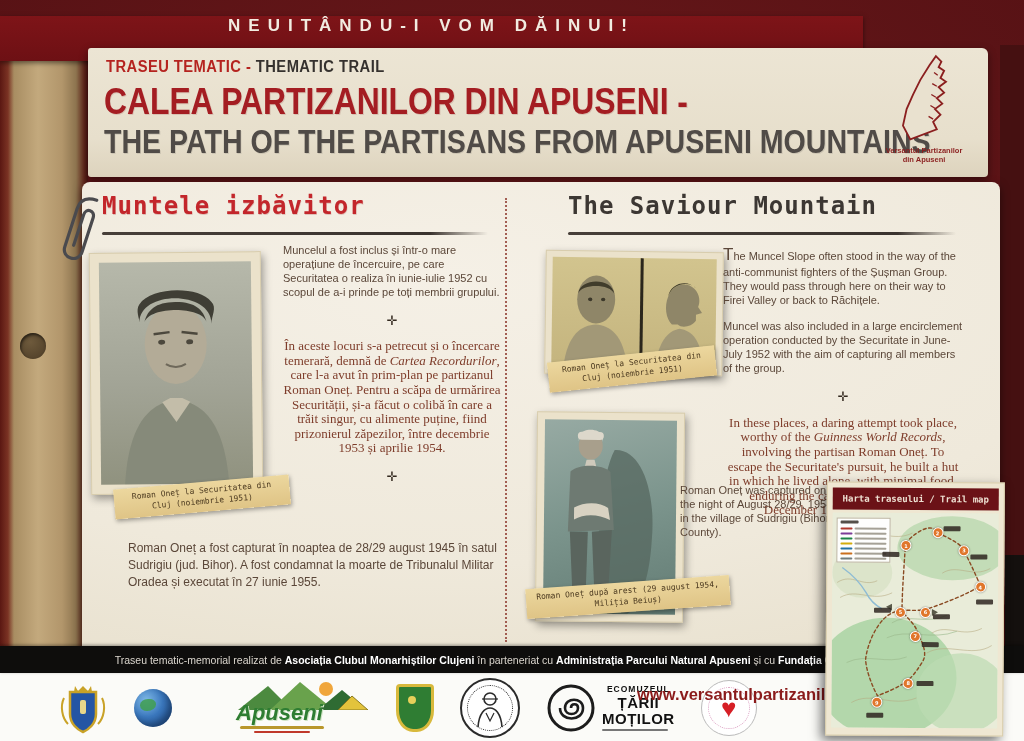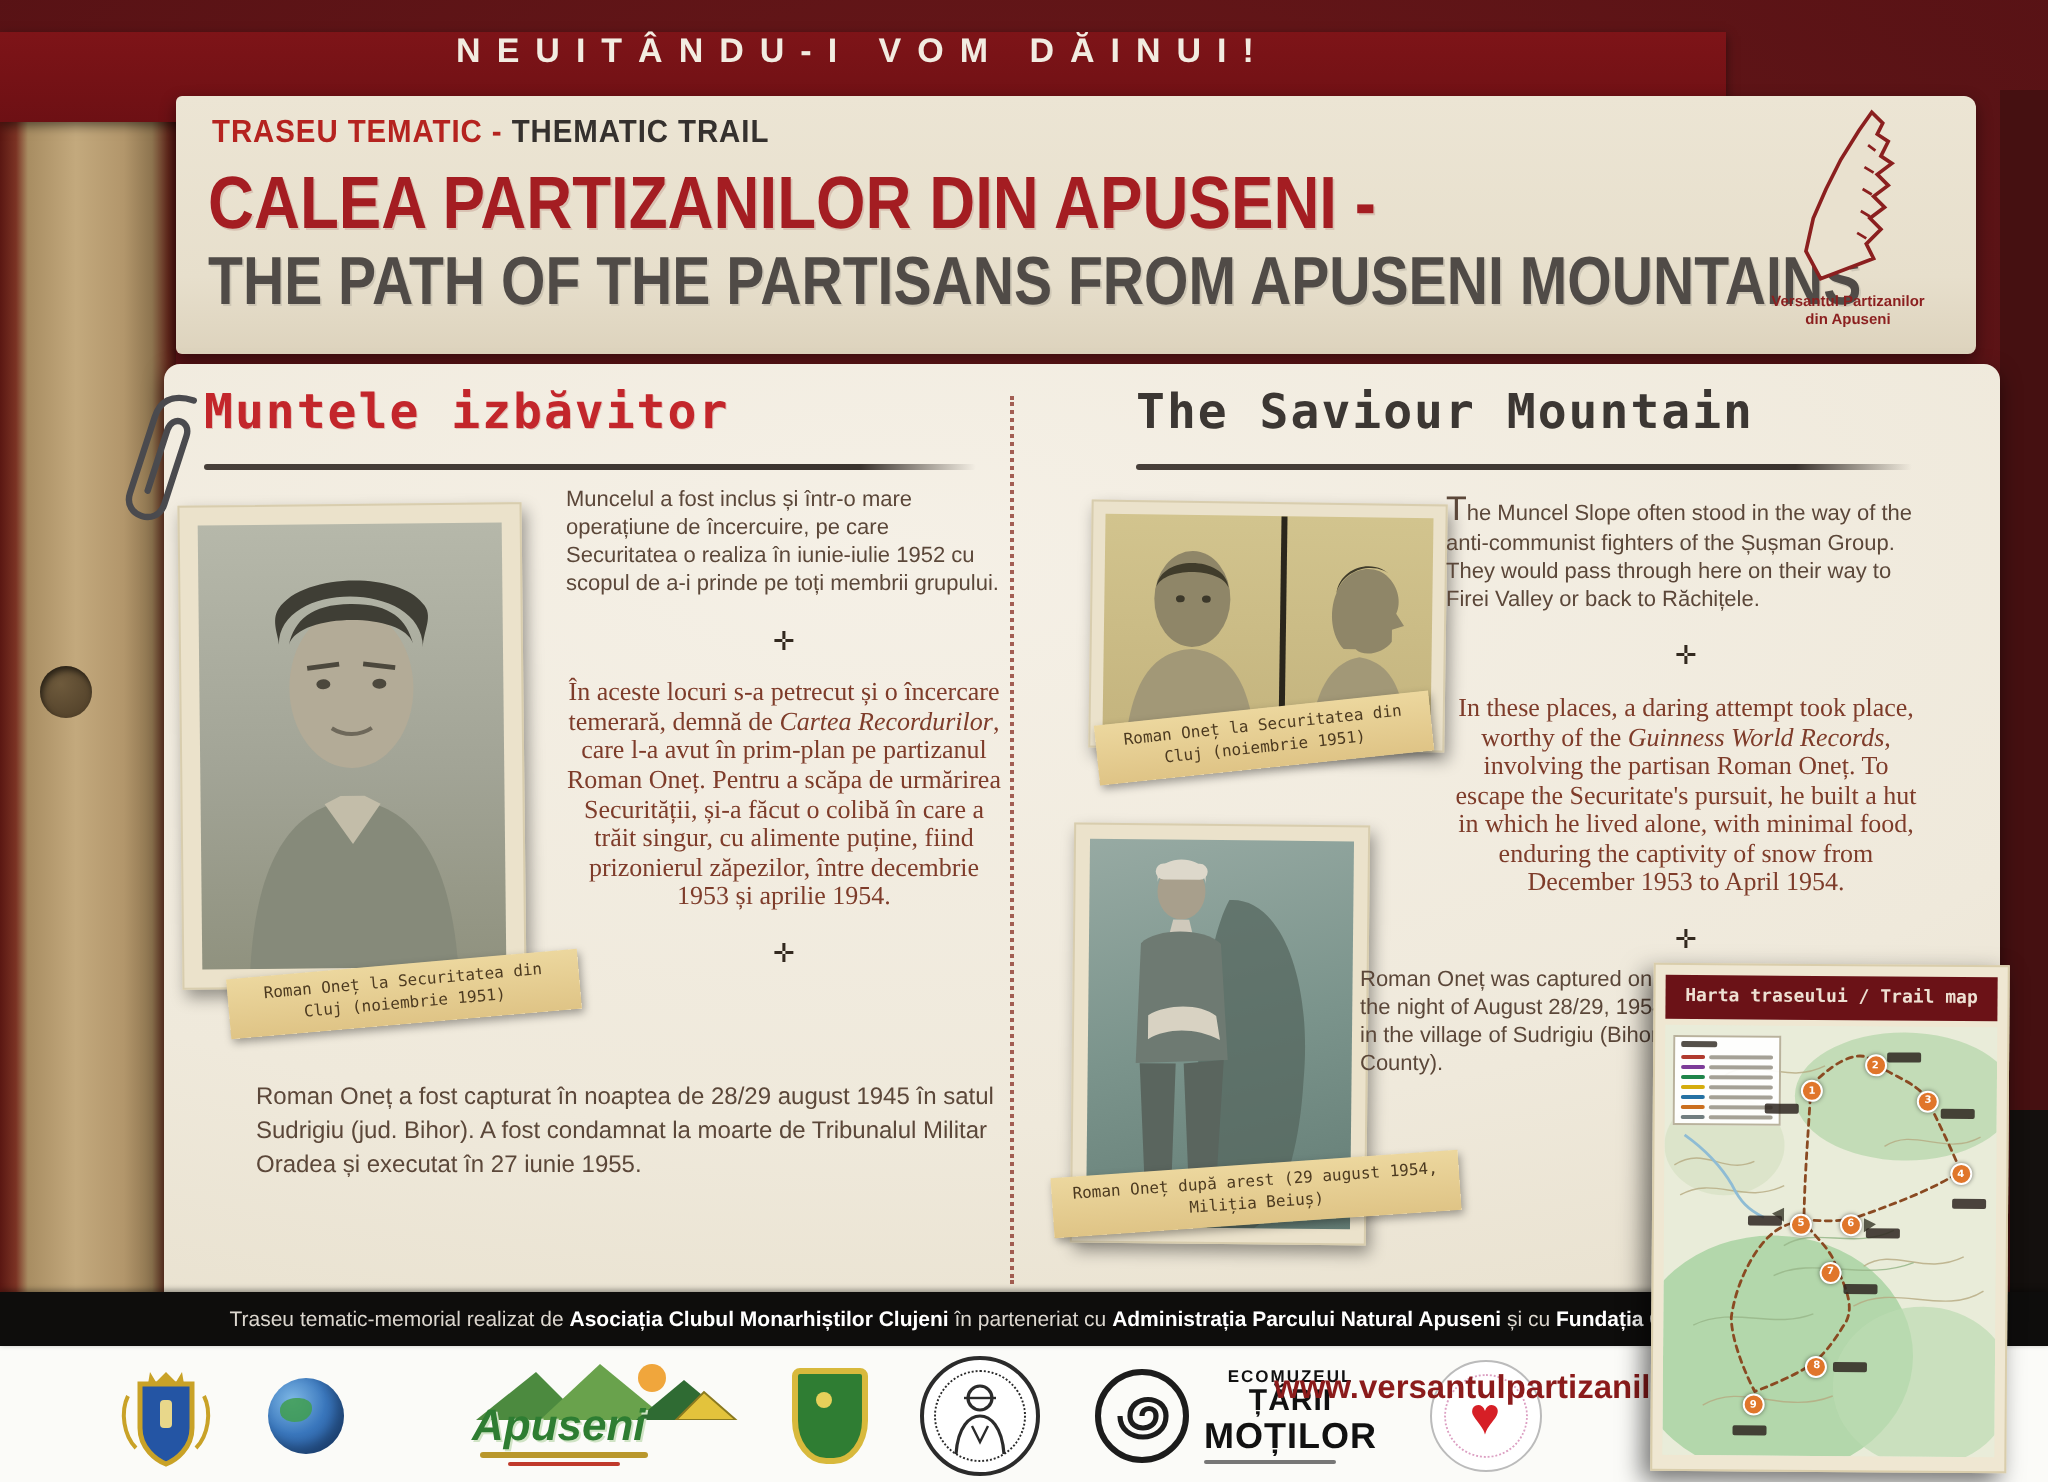--- a/index.html
+++ b/index.html
@@ -121,21 +121,21 @@
     position:relative;}
   .shield2::after{content:"";position:absolute;left:9px;top:9px;width:8px;height:8px;border-radius:50%;background:#e7d05a;}
   .stamp{width:56px;height:56px;border-radius:50%;border:2px solid #2b2b2b;position:relative;background:#fff;}
   .stamp::before{content:"";position:absolute;inset:5px;border:1px dotted #2b2b2b;border-radius:50%;}
   .stamp svg{position:absolute;left:11px;top:9px;}
   .ecomuzeul{display:flex;align-items:center;gap:6px;}
   .spiral{width:50px;height:50px;}
   .eco-text{display:flex;flex-direction:column;line-height:1;color:#111;text-align:center;}
   .eco-l1{font-size:8.5px;font-weight:bold;letter-spacing:1px;}
   .eco-l2{font-size:15px;font-weight:bold;letter-spacing:.5px;margin-top:1px;}
-  .eco-l3{font-size:18px;font-weight:bold;letter-spacing:.5px;margin-top:1px;}
+  .eco-l3{font-size:15px;font-weight:bold;letter-spacing:.5px;margin-top:1px;}
   .eco-url{width:66px;height:2px;background:#777;margin-top:3px;border-radius:1px;}
   .heart-logo{width:54px;height:54px;border-radius:50%;background:#fff;border:1px solid #bbb;position:relative;
     display:flex;align-items:center;justify-content:center;}
   .heart-logo::before{content:"";position:absolute;inset:6px;border:1px dotted #b48;border-radius:50%;opacity:.5;}
   .heart-glyph{color:#d61f26;font-size:26px;line-height:1;}
 </style>
 </head>
 <body>
 
 <div class="stage">
@@ -220,20 +220,21 @@
           <path d="M120,66 C114,60 112,48 116,38 C120,26 134,22 142,30 C148,36 148,44 146,48 L150,54 L144,56 L144,62 C140,68 130,70 126,66 Z" fill="#8f8668"></path>
           <path d="M116,38 C118,24 136,20 144,30 C138,22 120,24 116,38 Z" fill="#403c2b"></path>
           <path d="M104,110 C106,84 116,72 128,70 C140,72 150,80 152,110 Z" fill="#a29877"></path>
         </svg>
       </div>
     </div>
     <div class="tape" style="left:466px;top:172px;width:152px;transform:rotate(-6deg);">Roman Oneț la Securitatea din Cluj (noiembrie 1951)</div>
 
     <div class="textblock" style="left:641px;top:62px;width:240px;">
       <p class="lead">The Muncel Slope often stood in the way of the anti-communist fighters of the Șușman Group. They would pass through here on their way to Firei Valley or back to Răchițele.</p>
+      <p>Muncel was also included in a large encirclement operation conducted by the Securitate in June-July 1952 with the aim of capturing all members of the group.</p>
       <div class="cross">✛</div>
       <p class="record-par"><span>In these places, a daring attempt took place, worthy of the </span><em>Guinness World Records</em><span>, involving the partisan Roman Oneț. To escape the Securitate's pursuit, he built a hut in which he lived alone, with minimal food, enduring the captivity of snow from December 1953 to April 1954.</span></p>
       <div class="cross">✛</div>
     </div>
 
     <div class="photo arrest">
       <div class="photo-inner">
         <svg width="132" height="194" viewBox="0 0 132 194">
           <path d="M70,30 C96,28 112,70 108,120 C106,160 96,186 84,194 L56,194 C52,150 54,60 70,30 Z" fill="#55675f" opacity=".75"></path>
           <ellipse cx="46" cy="26" rx="12" ry="14" fill="#a89f8c"></ellipse>

